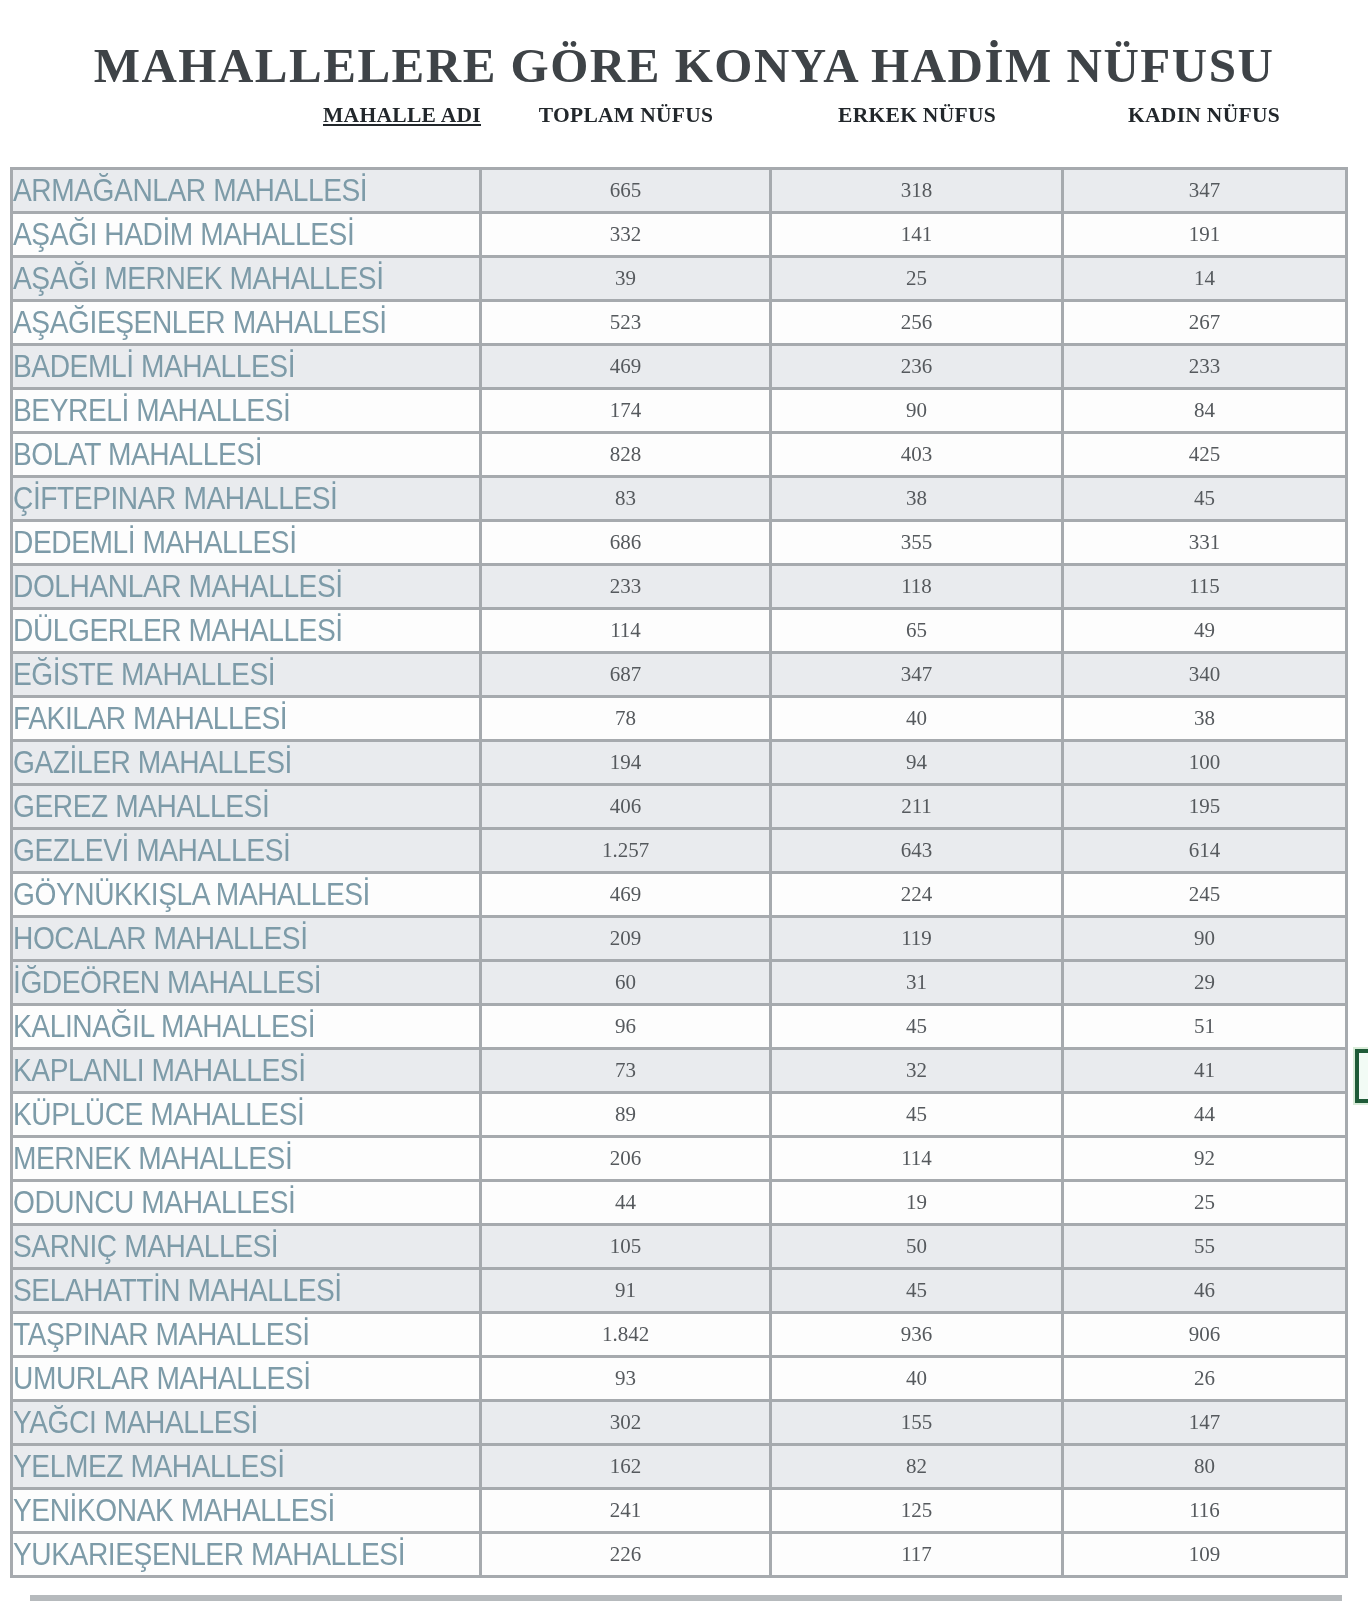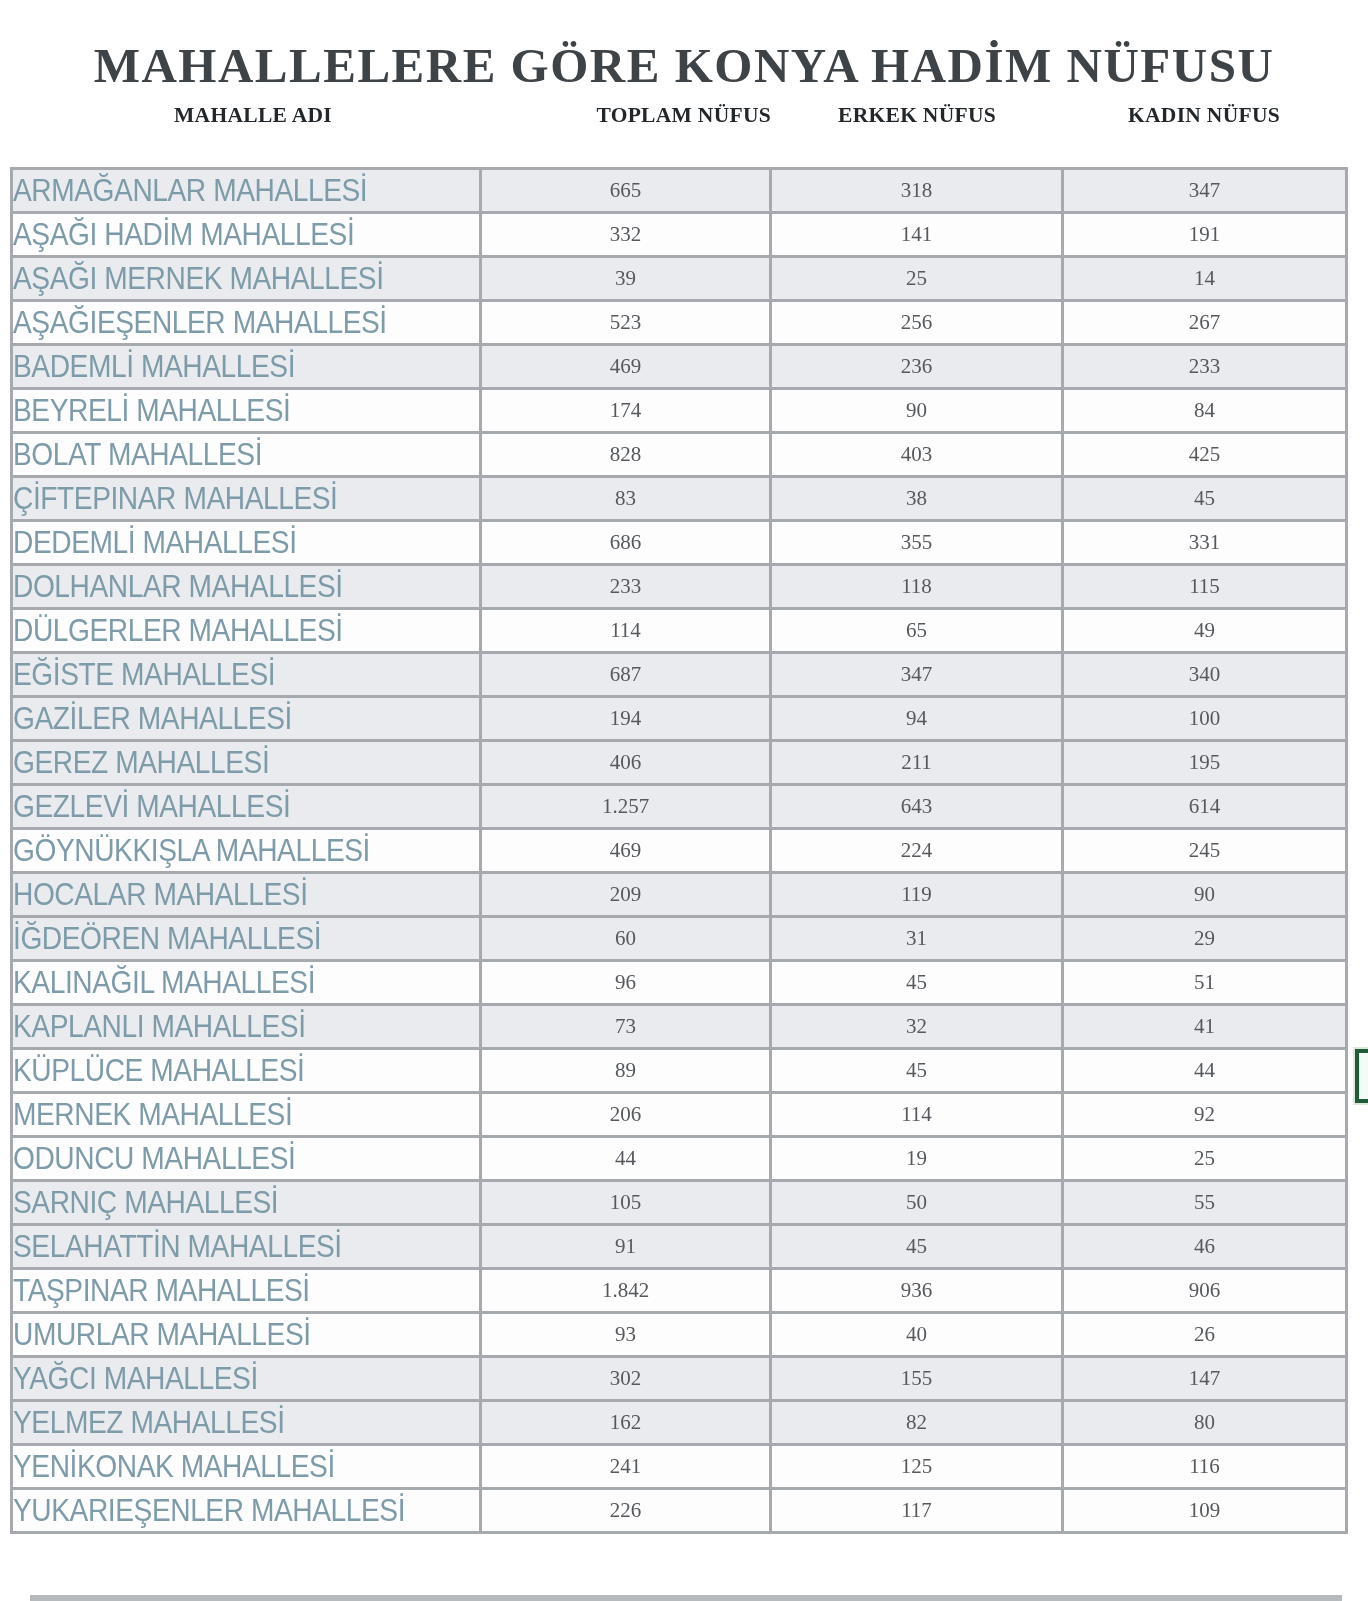--- a/index.html
+++ b/index.html
@@ -11,22 +11,22 @@
     position:absolute;top:0;left:0;width:1368px;text-align:center;
     font-family:"Liberation Serif",serif;font-weight:bold;
     font-size:49px;line-height:60px;letter-spacing:1.5px;color:#3e4347;
     white-space:nowrap;
     margin-top:36px;
   }
   .col-headers{
     position:absolute;top:103px;left:12px;display:flex;
     font-weight:bold;font-size:21.5px;color:#22272b;letter-spacing:.3px;
   }
-  .h-name  {width:469px;text-align:center;padding-left:13px;box-sizing:border-box;}
-  .h-total {width:290px;text-align:right;}
+  .h-name  {width:469px;text-align:right;padding-left:13px;box-sizing:border-box;text-decoration:underline;}
+  .h-total {width:290px;text-align:center;}
   .h-male  {width:292px;text-align:center;}
   .h-female{width:282px;text-align:center;}
 
   table.pop{
     position:absolute;top:167px;left:10px;width:1335px;
     border-collapse:collapse;table-layout:fixed;
     border:3px solid #a6aaae;
   }
   table.pop td{
     border:3px solid #a6aaae;height:41px;padding:0;overflow:hidden;
@@ -141,20 +141,26 @@
     <td class="num">114</td>
     <td class="num">65</td>
     <td class="num">49</td>
   </tr>
       <tr class="shaded">
     <td class="name"><span>EĞİSTE MAHALLESİ</span></td>
     <td class="num">687</td>
     <td class="num">347</td>
     <td class="num">340</td>
   </tr>
+      <tr class="plain">
+    <td class="name"><span>FAKILAR MAHALLESİ</span></td>
+    <td class="num">78</td>
+    <td class="num">40</td>
+    <td class="num">38</td>
+  </tr>
       <tr class="shaded">
     <td class="name"><span>GAZİLER MAHALLESİ</span></td>
     <td class="num">194</td>
     <td class="num">94</td>
     <td class="num">100</td>
   </tr>
       <tr class="shaded">
     <td class="name"><span>GEREZ MAHALLESİ</span></td>
     <td class="num">406</td>
     <td class="num">211</td>

